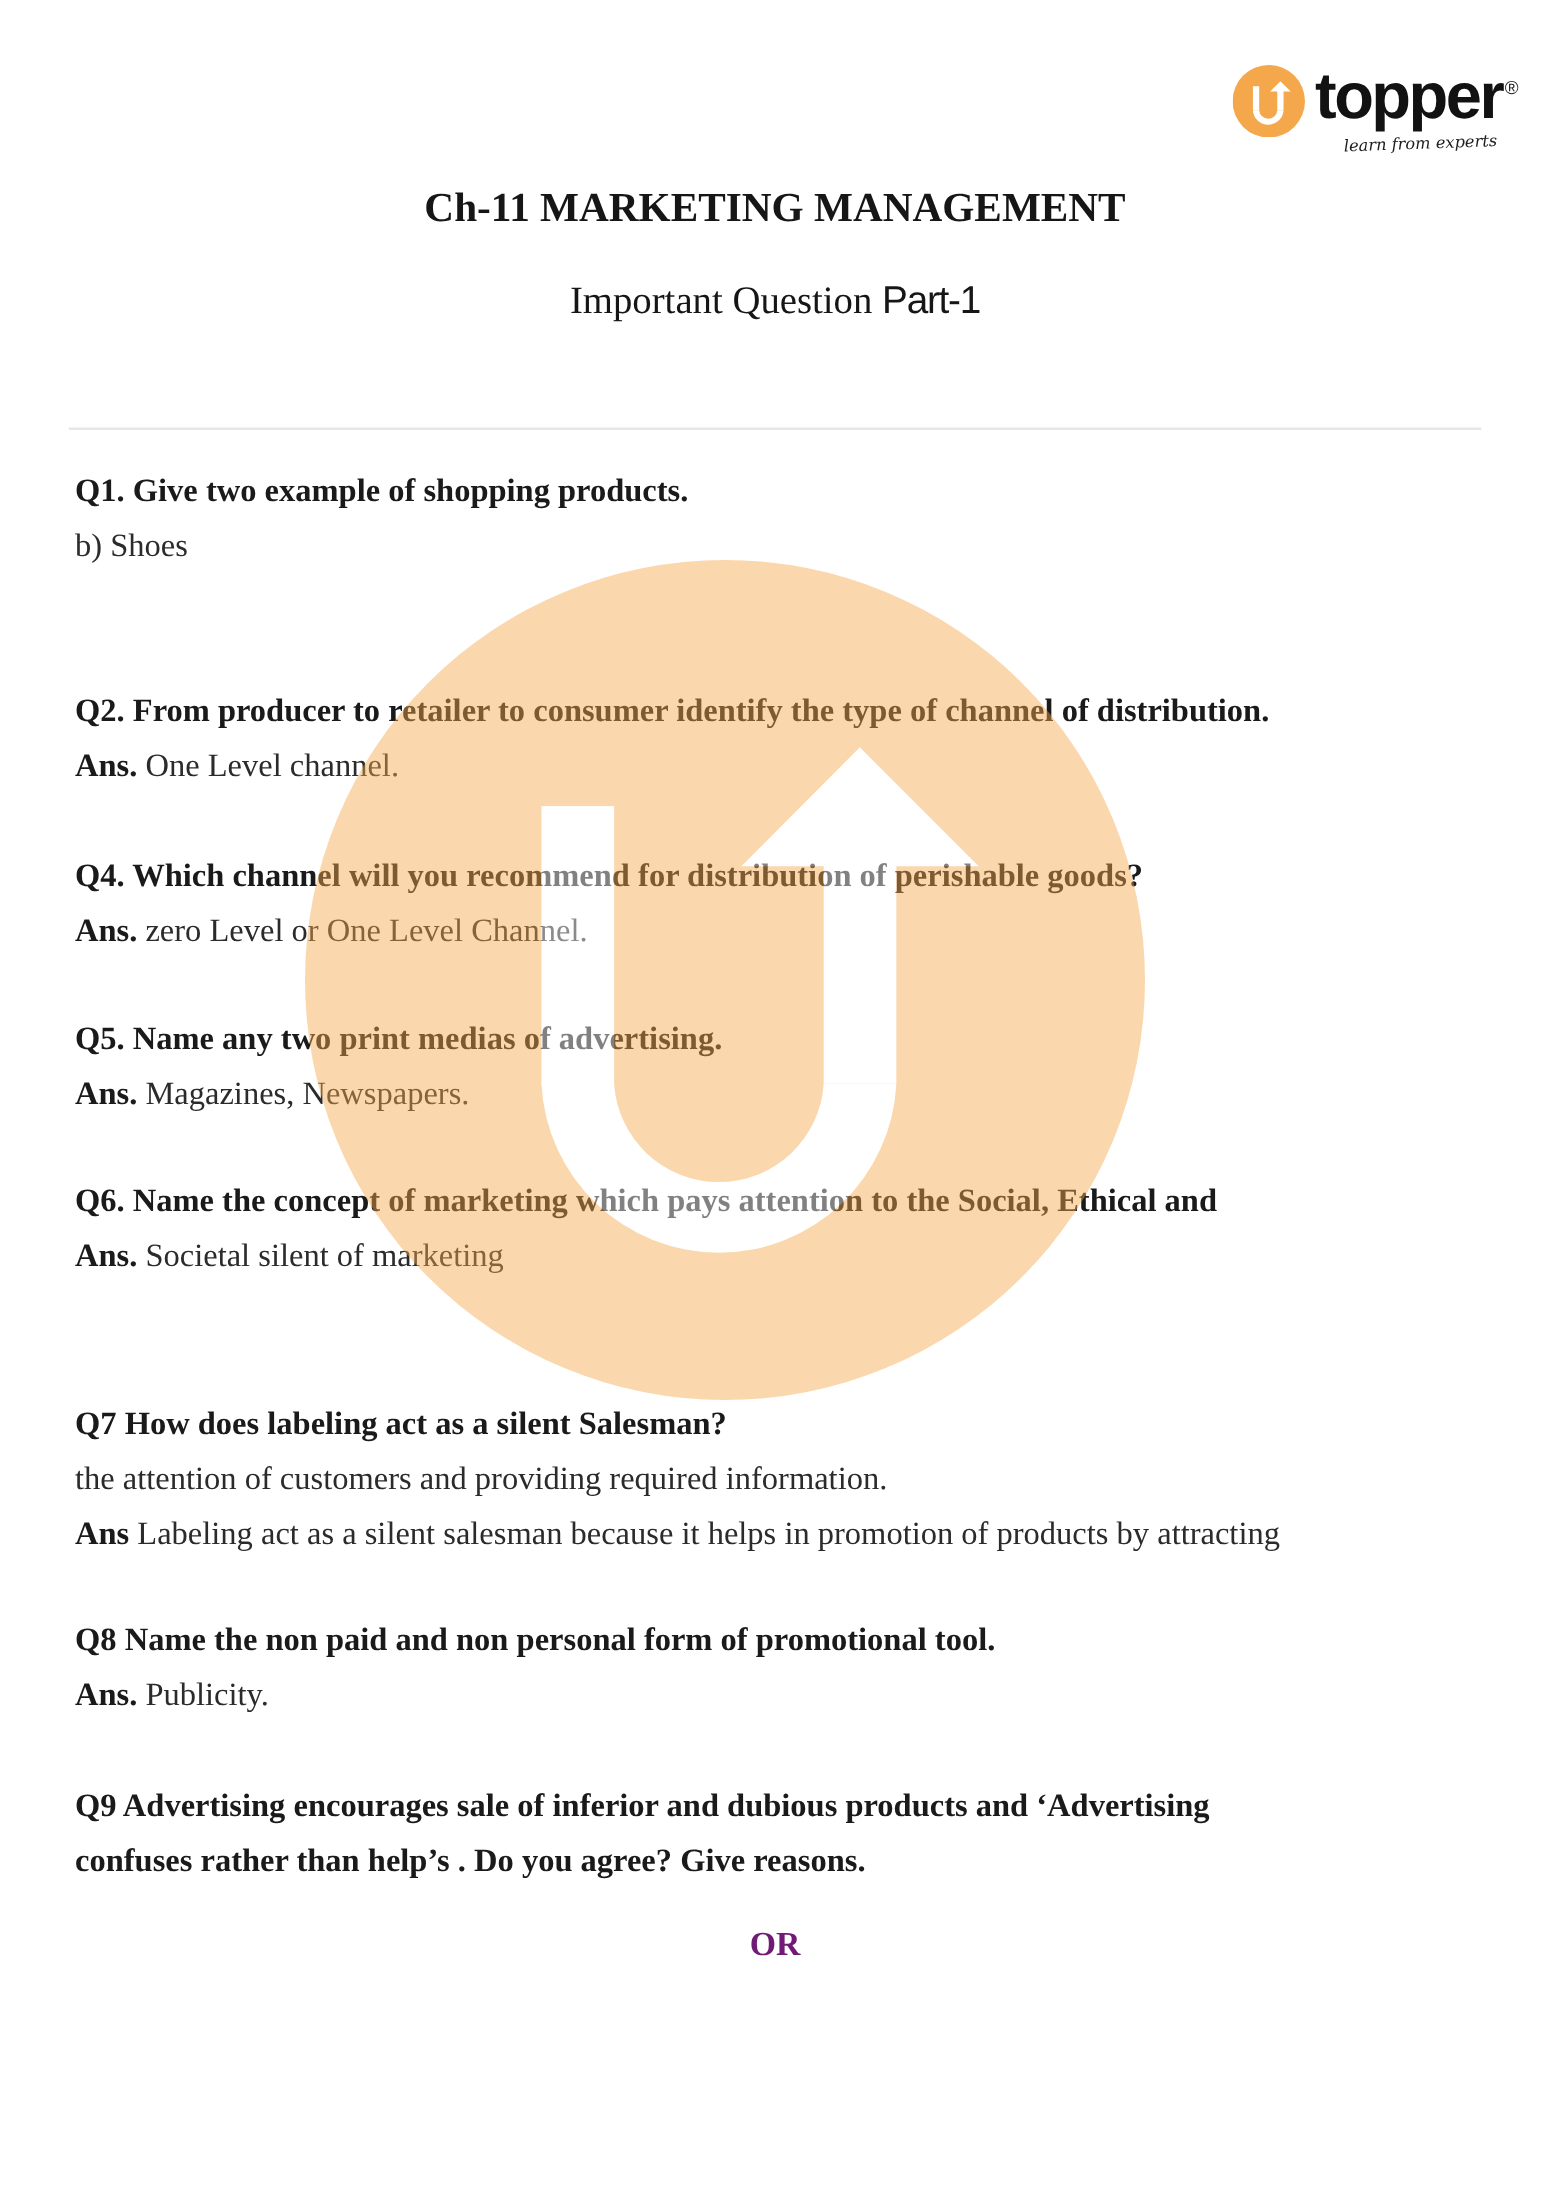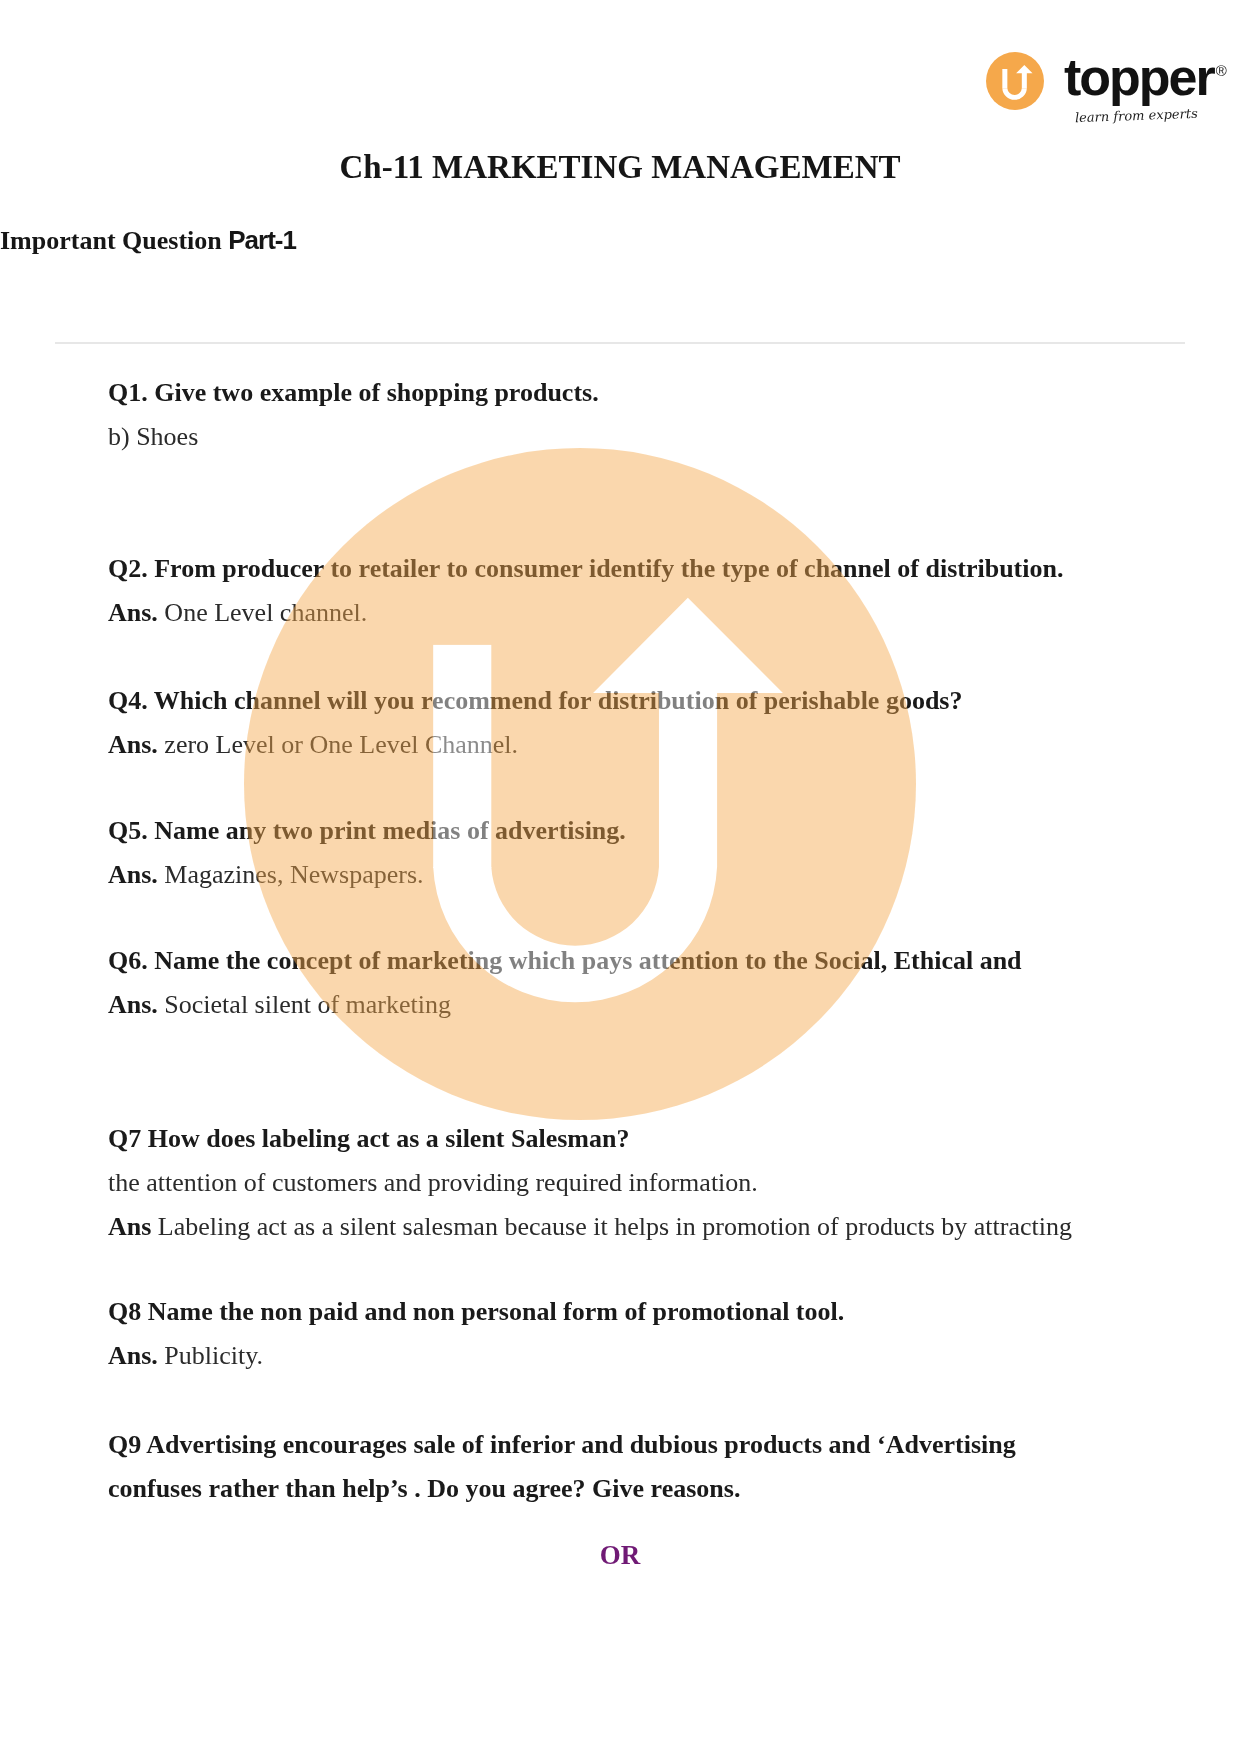--- a/index.html
+++ b/index.html
@@ -4,38 +4,38 @@
 <style>
   html,body{margin:0;padding:0;background:#fff;}
   .page{position:relative;width:1240px;height:1755px;background:#ffffff;overflow:hidden;
         font-family:"Liberation Serif","DejaVu Serif",serif;}
 
   
   .brand{position:absolute;left:986px;top:48px;width:214px;height:72px;}
   .brand-row{display:flex;align-items:flex-start;}
   .brand-mark{width:58px;height:58px;margin-top:4px;flex:0 0 auto;}
   .brand-word{font-family:"Liberation Sans","DejaVu Sans",sans-serif;font-weight:bold;
-              font-size:52px;line-height:58px;letter-spacing:-2px;color:#121212;margin-left:20px;}
+              font-size:52px;line-height:58px;letter-spacing:-2px;color:#121212;margin-left:8px;}
   .brand-reg{font-family:"Liberation Sans",sans-serif;font-weight:normal;font-size:15px;
              color:#222;vertical-align:top;position:relative;top:-6px;left:2px;letter-spacing:0;}
   .brand-tagline{position:absolute;right:2px;top:60px;font-style:italic;font-size:13px;
                  color:#1e1e1e;font-family:"DejaVu Serif",serif;transform:rotate(-2deg);}
 
   
   .title{position:absolute;left:0;right:0;top:147px;text-align:center;font-weight:bold;
          font-size:33px;line-height:40px;color:#161616;}
-  .subtitle{position:absolute;left:0;right:0;top:219px;text-align:left;font-weight:bold;
-            font-size:26px;line-height:42px;color:#161616;}
+  .subtitle{position:absolute;left:0;right:0;top:219px;text-align:center;font-weight:normal;
+            font-size:31px;line-height:42px;color:#161616;}
   .subtitle .sans{font-family:"Liberation Sans","DejaVu Sans",sans-serif;letter-spacing:-1px;}
   .divider{position:absolute;left:55px;top:342px;width:1130px;height:2px;background:#e7e7e7;}
 
   
   .qa{position:absolute;left:60px;}
   .line{white-space:pre;font-size:26px;line-height:44px;color:#2b2b2b;}
-  .line .b{font-weight:bold;color:#1a1a1a;margin-left:48px;}
+  .line .b{font-weight:bold;color:#1a1a1a;}
 
   .or{position:absolute;left:0;right:0;top:1533px;text-align:center;font-weight:bold;
       font-size:27px;line-height:44px;color:#701a75;}
 
   
   .wm{position:absolute;left:244px;top:448px;width:672px;height:672px;opacity:0.45;
       pointer-events:none;z-index:10;}
 </style>
 </head>
 <body>

